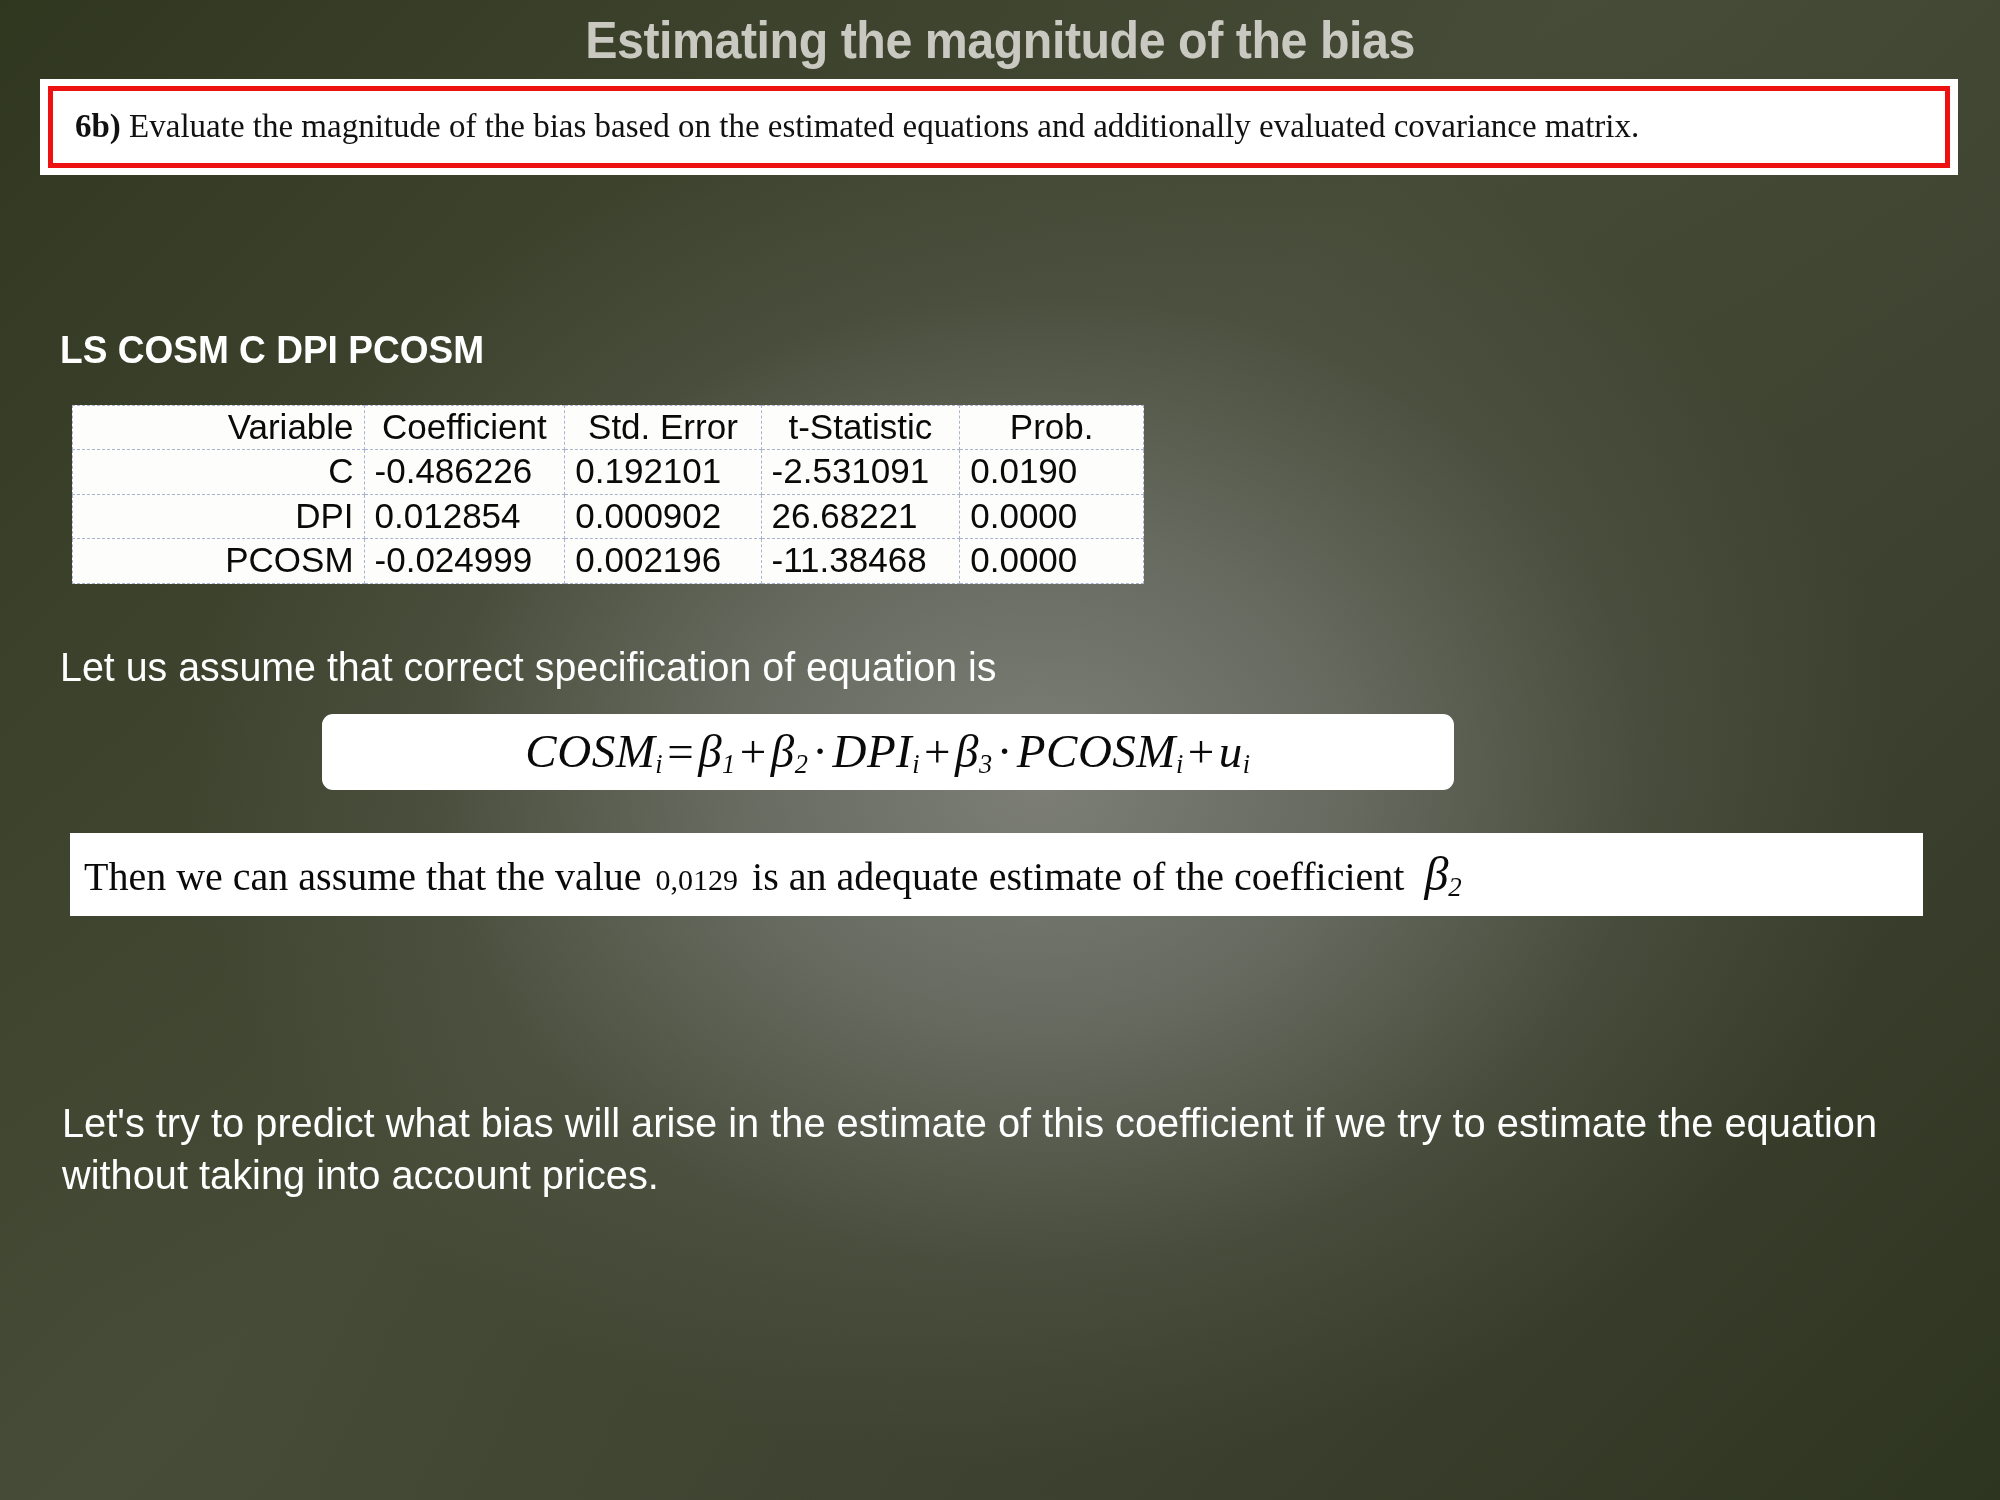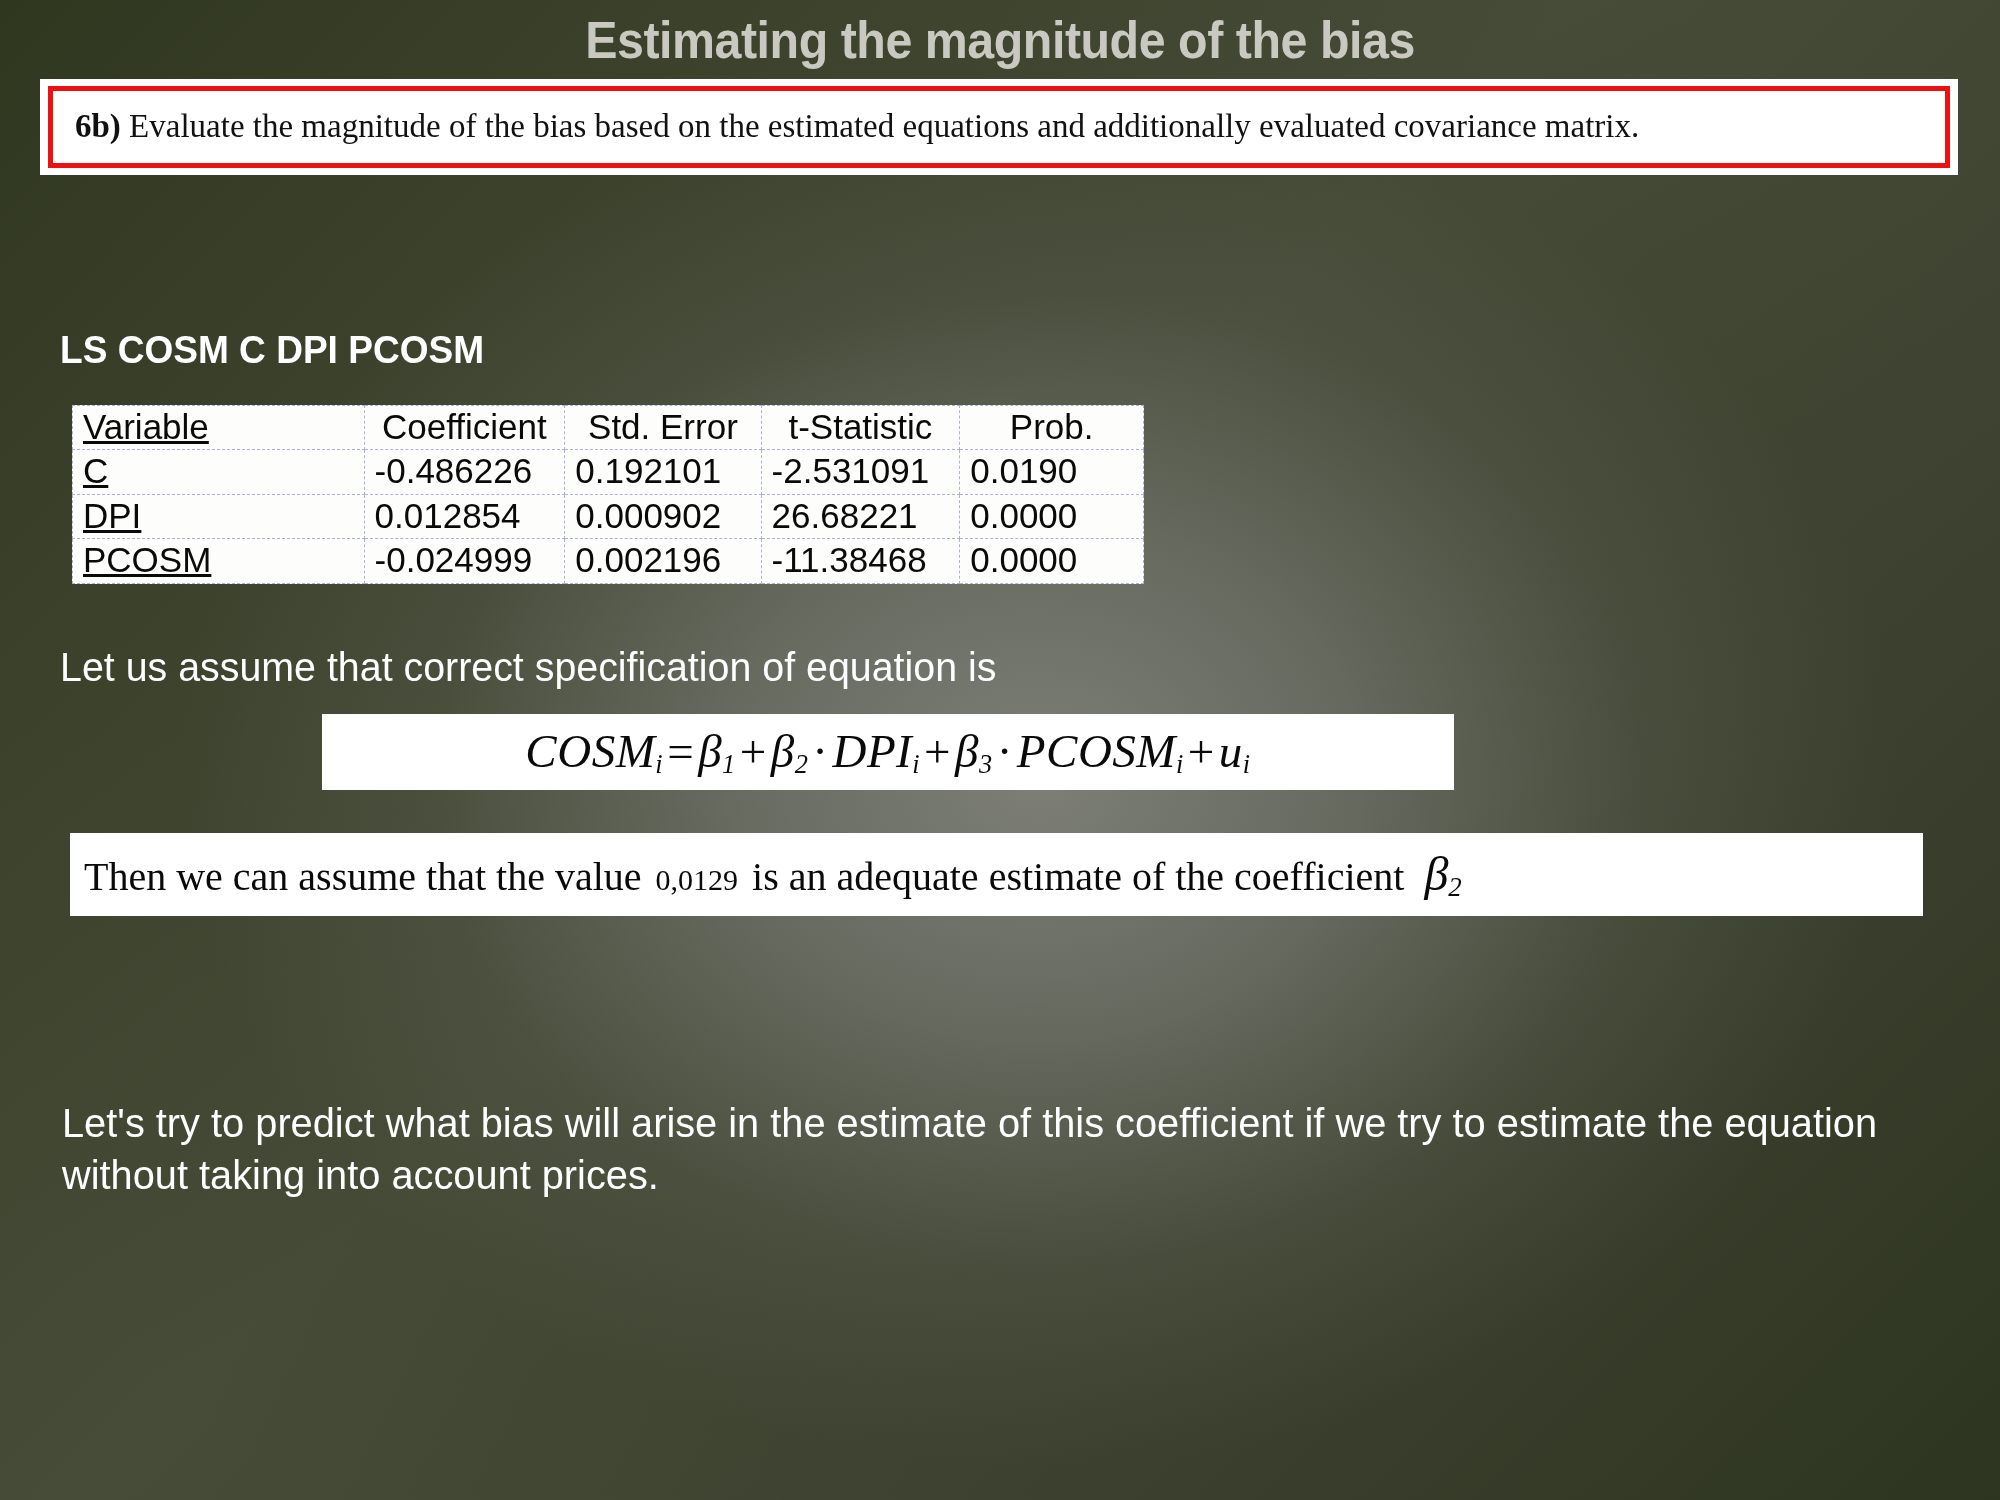--- a/index.html
+++ b/index.html
@@ -111,21 +111,21 @@
   }
   table.eviews td, table.eviews th {
     border: 1px dashed #aab4d2;
     padding: 3px 10px 4px 10px;
     font-weight: normal;
     white-space: nowrap;
     height: 36px;
     line-height: 1.04;
   }
   table.eviews th { }
-  table.eviews .c-var { width: 330px; text-align: left; text-decoration: underline; }
+  table.eviews .c-var { width: 330px; text-align: right; }
   table.eviews .c-num { width: 186px; }
 
   
   .assume-line {
     position: absolute;
     left: 60px;
     top: 644px;
     font-size: 41px;
     color: #ffffff;
     font-family: "Liberation Sans", sans-serif;
@@ -138,20 +138,21 @@
   .equation-box {
     position: absolute;
     left: 322px;
     top: 714px;
     width: 1132px;
     height: 76px;
     background: #ffffff;
     display: flex;
     align-items: center;
     justify-content: center;
+    border-radius: 11px;
   }
   .equation {
     font-family: "Liberation Serif", serif;
     font-style: italic;
     font-size: 47px;
     color: #0a0a0a;
     white-space: nowrap;
     letter-spacing: 0.5px;
   }
   .equation sub {

